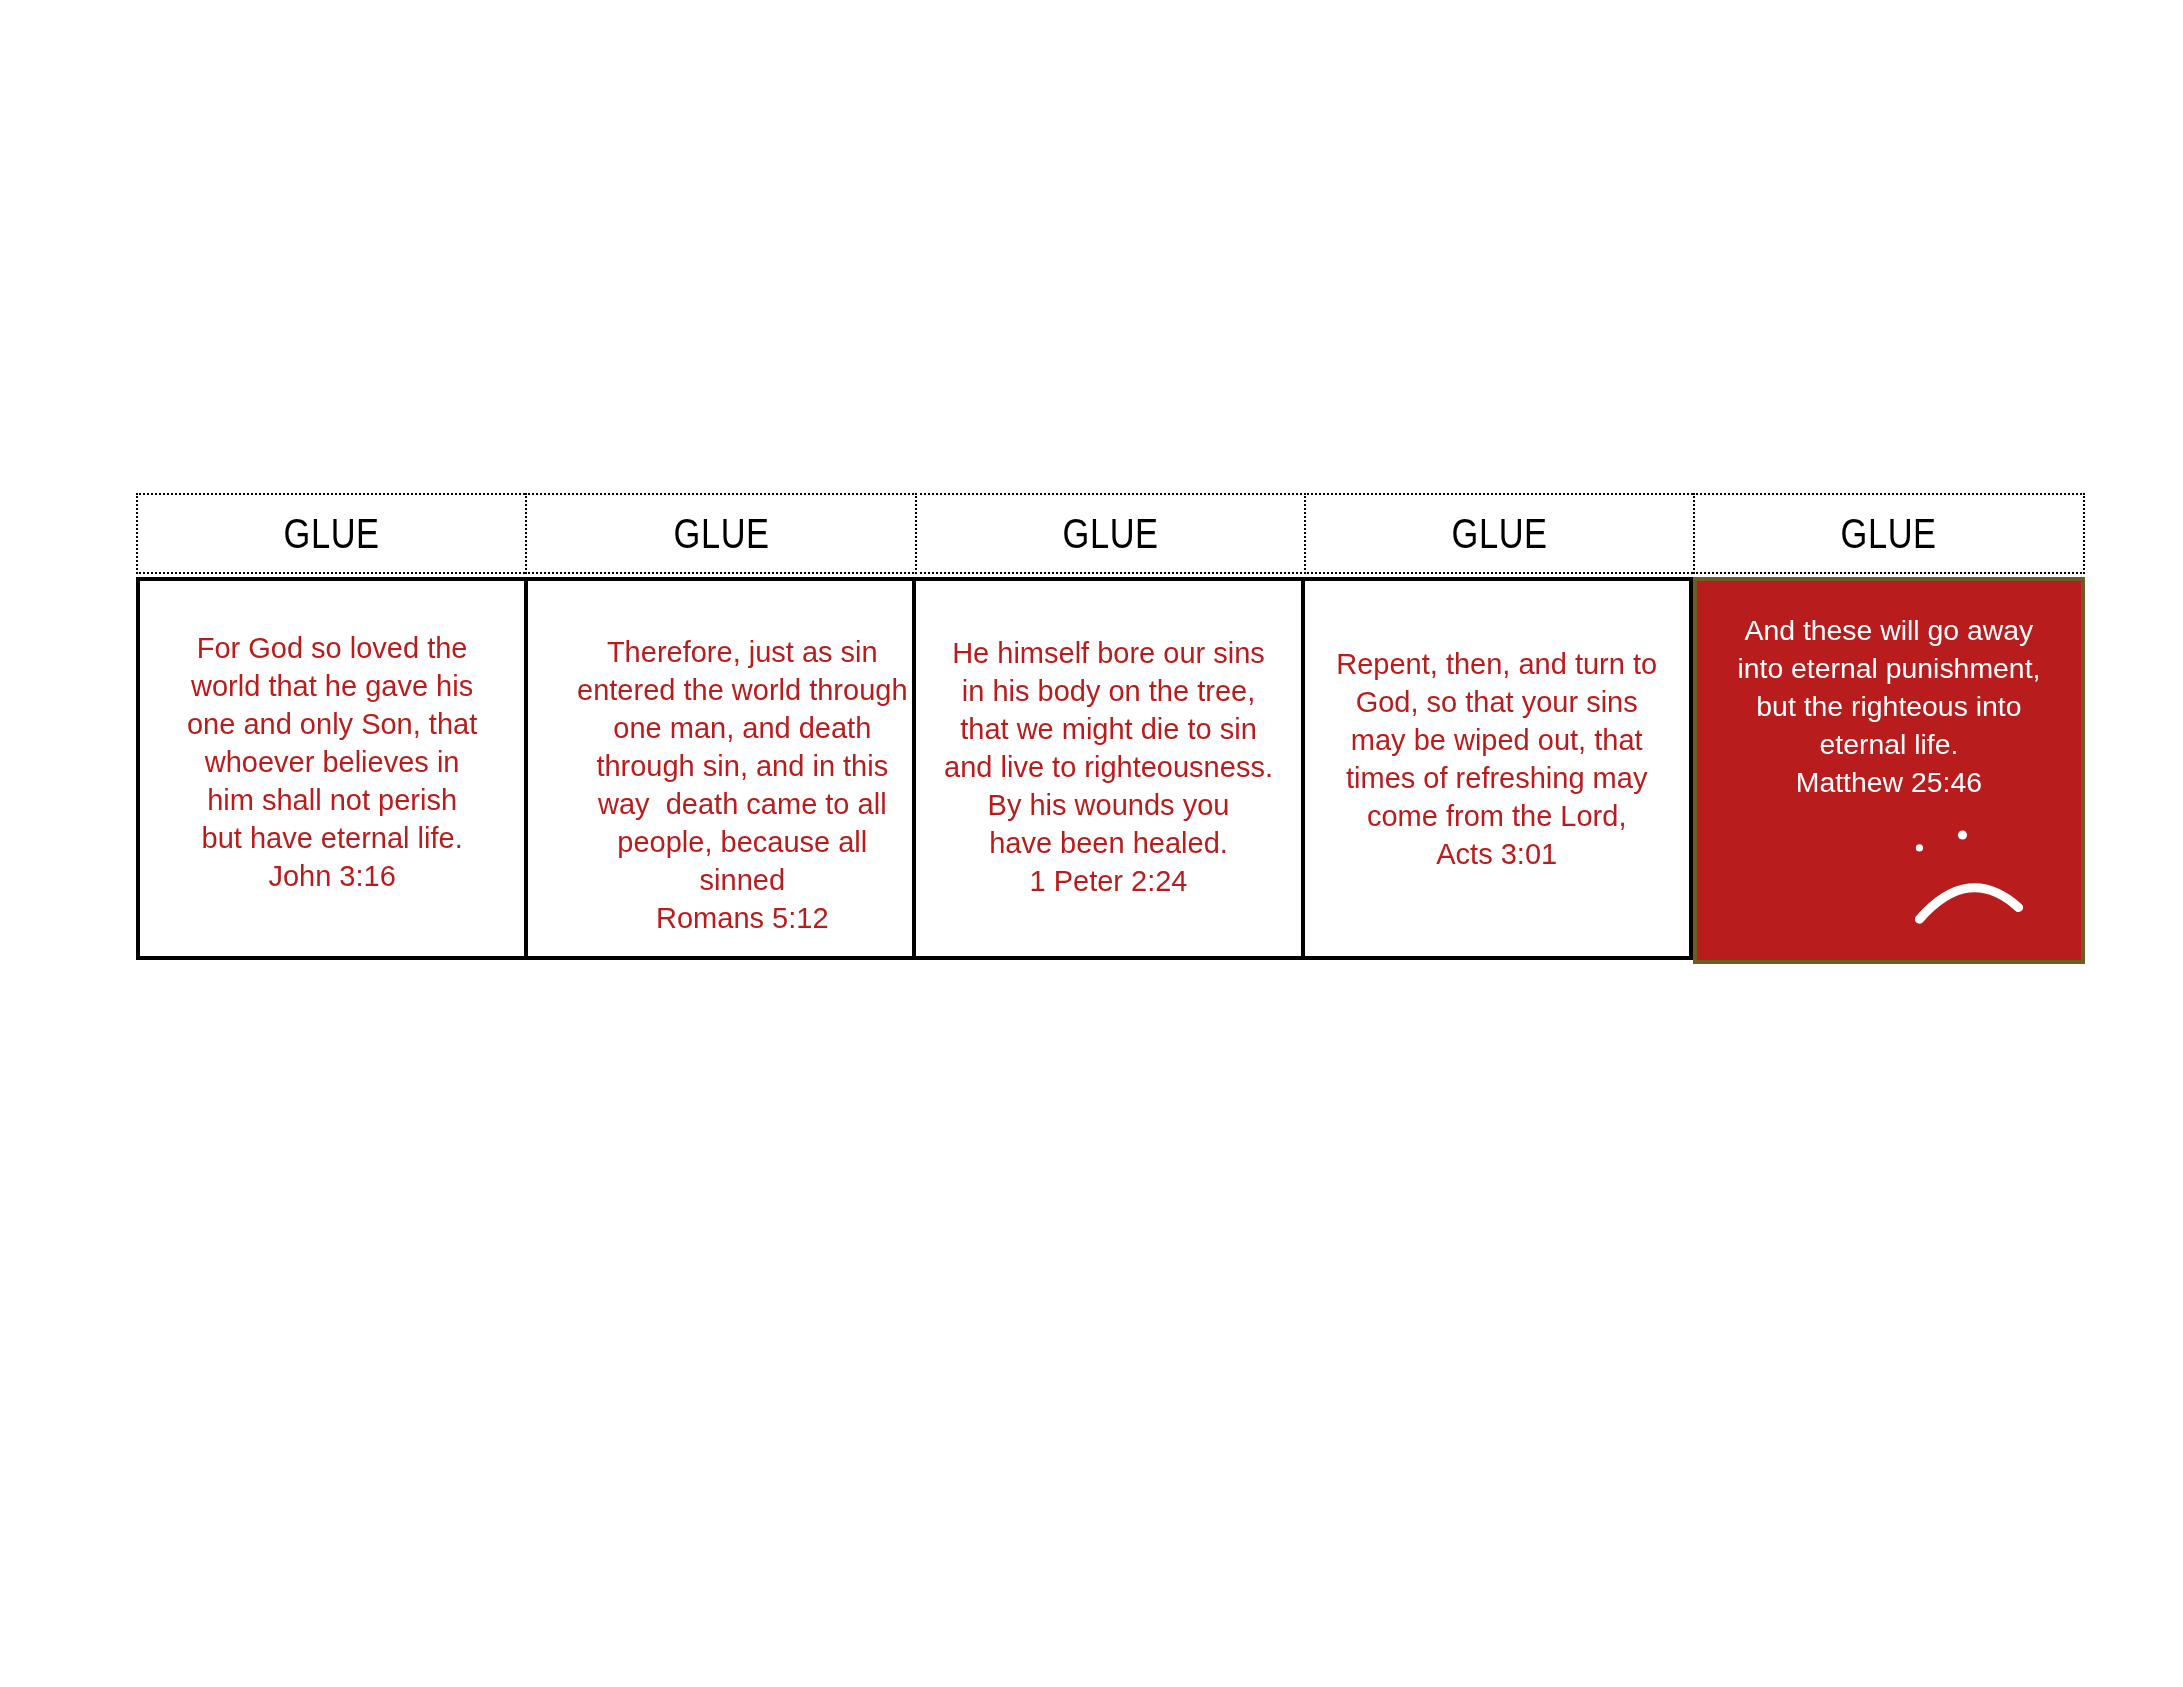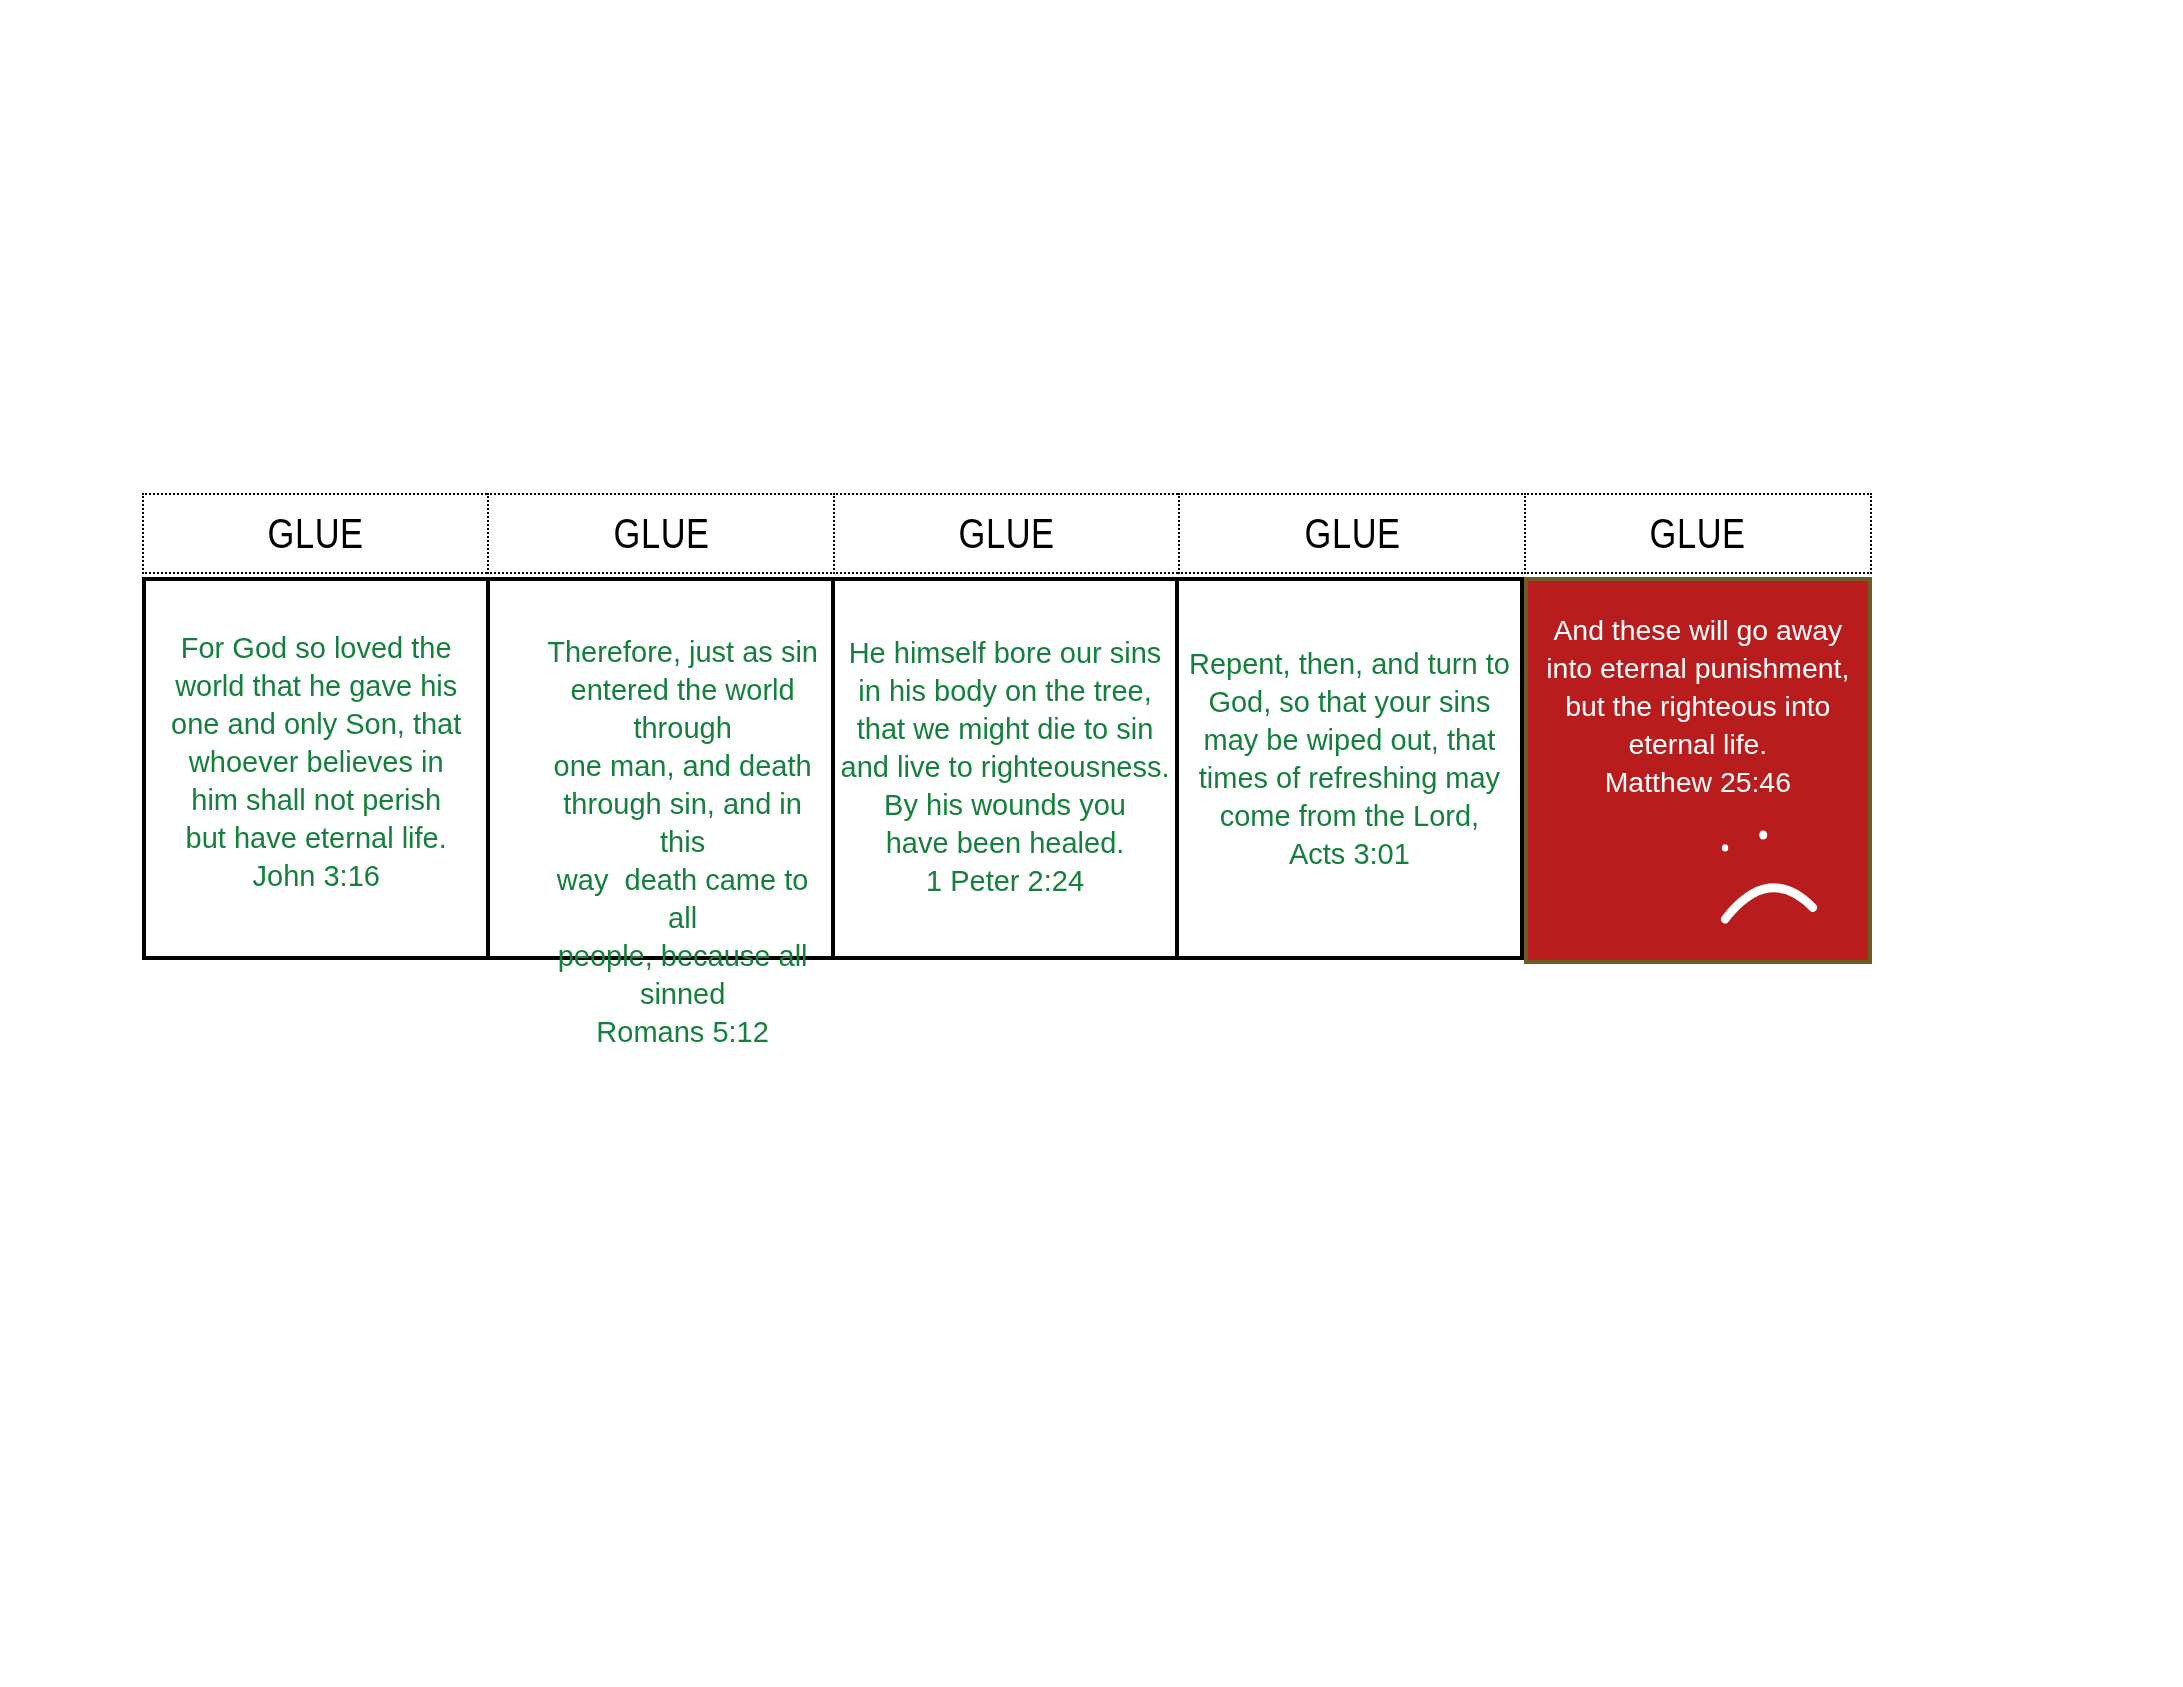--- a/index.html
+++ b/index.html
@@ -6,23 +6,23 @@
   .page {
     position: relative;
     width: 2183px;
     height: 1687px;
     background: #ffffff;
     font-family: "Liberation Sans", sans-serif;
     overflow: hidden;
   }
   .strip {
     position: absolute;
-    left: 142px;
+    left: 136px;
     top: 493px;
-    width: 1730px;
+    width: 1949px;
   }
   
   .glue-row {
     display: flex;
     height: 81px;
     margin-bottom: 2.6px;
   }
   .glue-cell {
     flex: 1;
     box-sizing: border-box;
@@ -55,21 +55,21 @@
     border: 4px solid #000000;
     text-align: center;
     overflow: visible;
   }
   .card + .card { margin-left: -4px; }
   .verse {
     margin: 0;
     padding: 48px 4px 0 4px;
     font-size: 29px;
     line-height: 38px;
-    color: #15803d;
+    color: #b91c1c;
     white-space: pre-wrap;
   }
   .card:nth-child(2) .verse { padding-top: 52px; padding-left: 48px; }
   .card:nth-child(3) .verse { padding-top: 53px; }
   .card:nth-child(4) .verse { padding-top: 64px; }
   
   .card.dark {
     height: 387px;
     background: #b91c1c;
     border: 4.6px solid #6e5b26;

